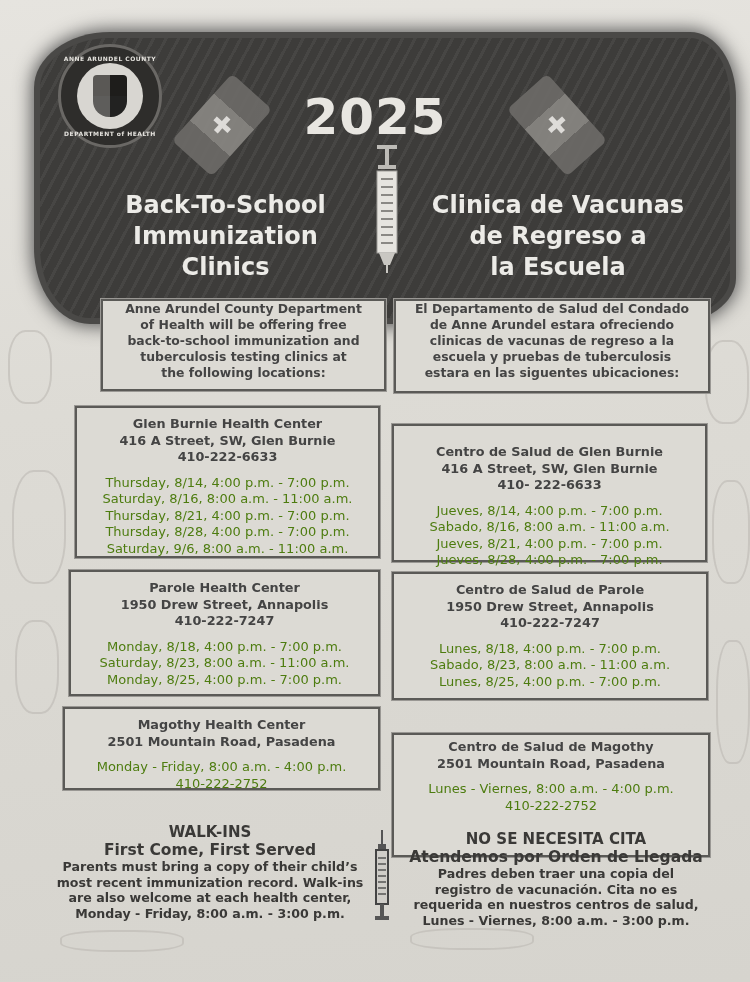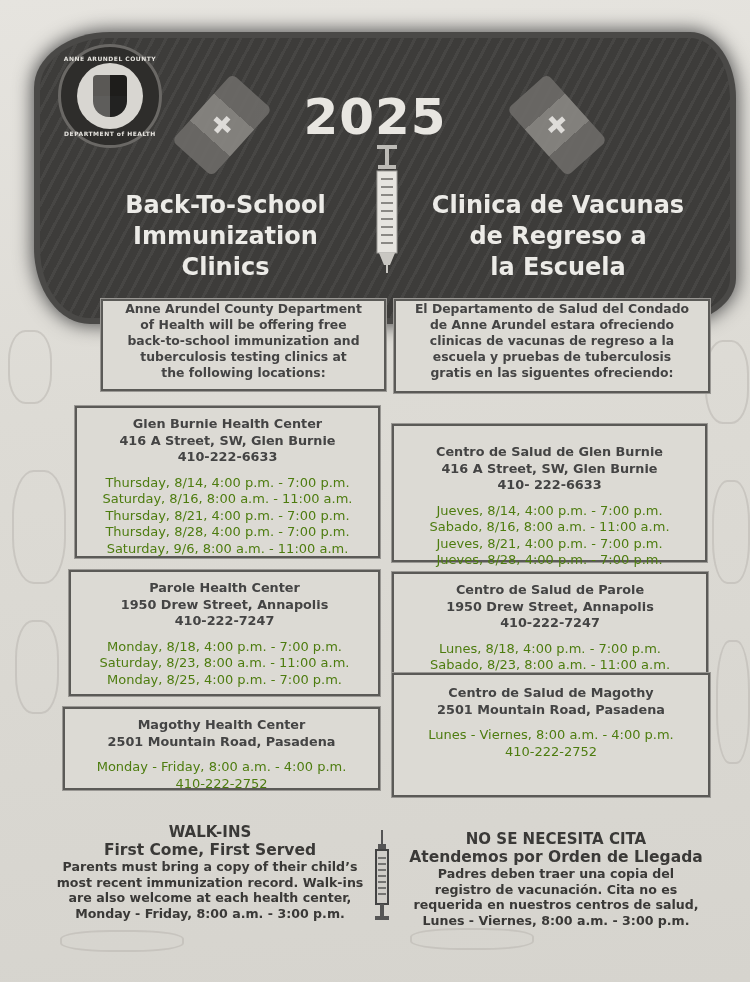--- a/index.html
+++ b/index.html
@@ -161,21 +161,21 @@
     <div>of Health will be offering free</div>
     <div>back-to-school immunization and</div>
     <div>tuberculosis testing clinics at</div>
     <div>the following locations:</div>
   </div>
   <div class="box intro" style="left:394px;top:299px;width:312px;height:90px;">
     <div>El Departamento de Salud del Condado</div>
     <div>de Anne Arundel estara ofreciendo</div>
     <div>clinicas de vacunas de regreso a la</div>
     <div>escuela y pruebas de tuberculosis</div>
-    <div>gratis en las siguentes ofreciendo:</div>
+    <div>estara en las siguentes ubicaciones:</div>
   </div>
 
   <div class="box" style="left:75px;top:406px;width:305px;height:152px;padding-top:8px;box-sizing:border-box;">
     <div class="loc-name">
       <div>Glen Burnie Health Center</div>
       <div>416 A Street, SW, Glen Burnie</div>
       <div>410-222-6633</div>
     </div>
     <div class="sched">
       <div>Thursday, 8/14, 4:00 p.m. - 7:00 p.m.</div>
@@ -228,21 +228,21 @@
   <div class="box" style="left:63px;top:707px;width:317px;height:83px;padding-top:8px;box-sizing:border-box;">
     <div class="loc-name">
       <div>Magothy Health Center</div>
       <div>2501 Mountain Road, Pasadena</div>
     </div>
     <div class="sched">
       <div>Monday - Friday, 8:00 a.m. - 4:00 p.m.</div>
       <div>410-222-2752</div>
     </div>
   </div>
-  <div class="box" style="left:392px;top:673px;width:318px;height:124px;padding-top:10px;box-sizing:border-box;">
+  <div class="box" style="left:392px;top:733px;width:318px;height:124px;padding-top:4px;box-sizing:border-box;">
     <div class="loc-name">
       <div>Centro de Salud de Magothy</div>
       <div>2501 Mountain Road, Pasadena</div>
     </div>
     <div class="sched">
       <div>Lunes - Viernes, 8:00 a.m. - 4:00 p.m.</div>
       <div>410-222-2752</div>
     </div>
   </div>
 

